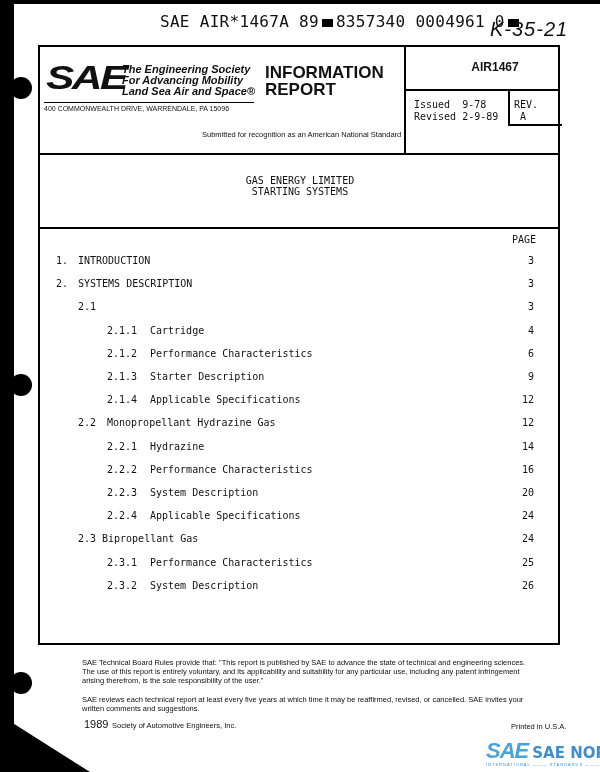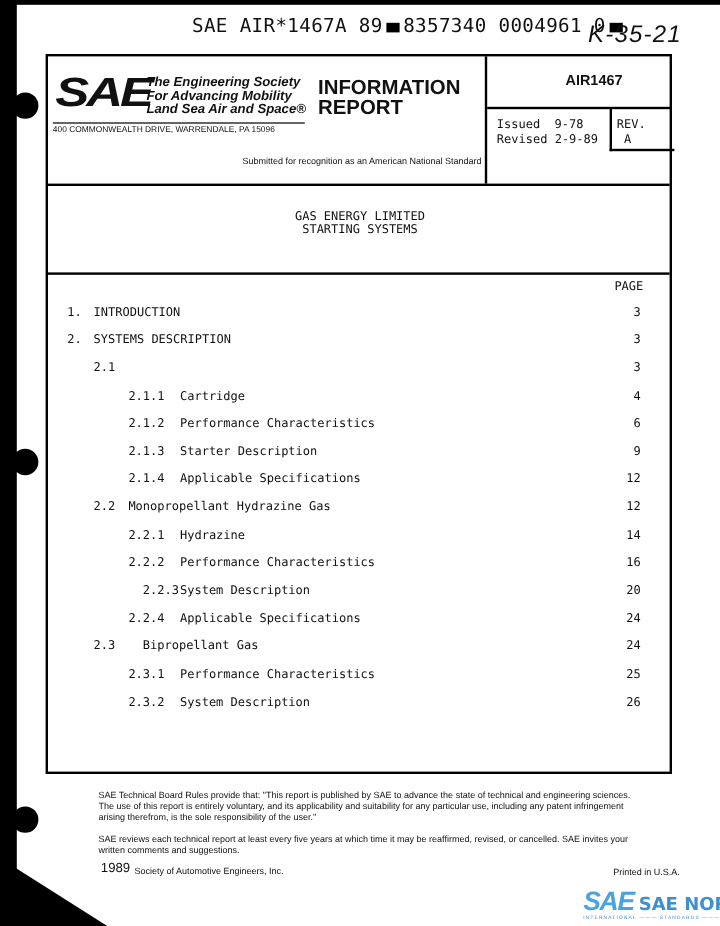--- a/index.html
+++ b/index.html
@@ -156,32 +156,32 @@
       <span class="toc-num" style="left: 107px;">2.2.1</span>
       <span class="toc-label" style="left: 150px;">Hydrazine</span>
       <span class="toc-page">14</span>
     </div>
     <div class="toc-row mono" style="top: 463.8px;">
       <span class="toc-num" style="left: 107px;">2.2.2</span>
       <span class="toc-label" style="left: 150px;">Performance Characteristics</span>
       <span class="toc-page">16</span>
     </div>
     <div class="toc-row mono" style="top: 487px;">
-      <span class="toc-num" style="left: 107px; margin-left: 12px;">2.2.3</span>
+      <span class="toc-num" style="left: 107px;">2.2.3</span>
       <span class="toc-label" style="left: 150px;">System Description</span>
       <span class="toc-page">20</span>
     </div>
     <div class="toc-row mono" style="top: 510.2px;">
       <span class="toc-num" style="left: 107px;">2.2.4</span>
       <span class="toc-label" style="left: 150px;">Applicable Specifications</span>
       <span class="toc-page">24</span>
     </div>
     <div class="toc-row mono" style="top: 533.4px;">
       <span class="toc-num" style="left: 78px;">2.3</span>
-      <span class="toc-label" style="left: 119px;">Bipropellant Gas</span>
+      <span class="toc-label" style="left: 102px;">Bipropellant Gas</span>
       <span class="toc-page">24</span>
     </div>
     <div class="toc-row mono" style="top: 556.6px;">
       <span class="toc-num" style="left: 107px;">2.3.1</span>
       <span class="toc-label" style="left: 150px;">Performance Characteristics</span>
       <span class="toc-page">25</span>
     </div>
     <div class="toc-row mono" style="top: 580px;">
       <span class="toc-num" style="left: 107px;">2.3.2</span>
       <span class="toc-label" style="left: 150px;">System Description</span>

